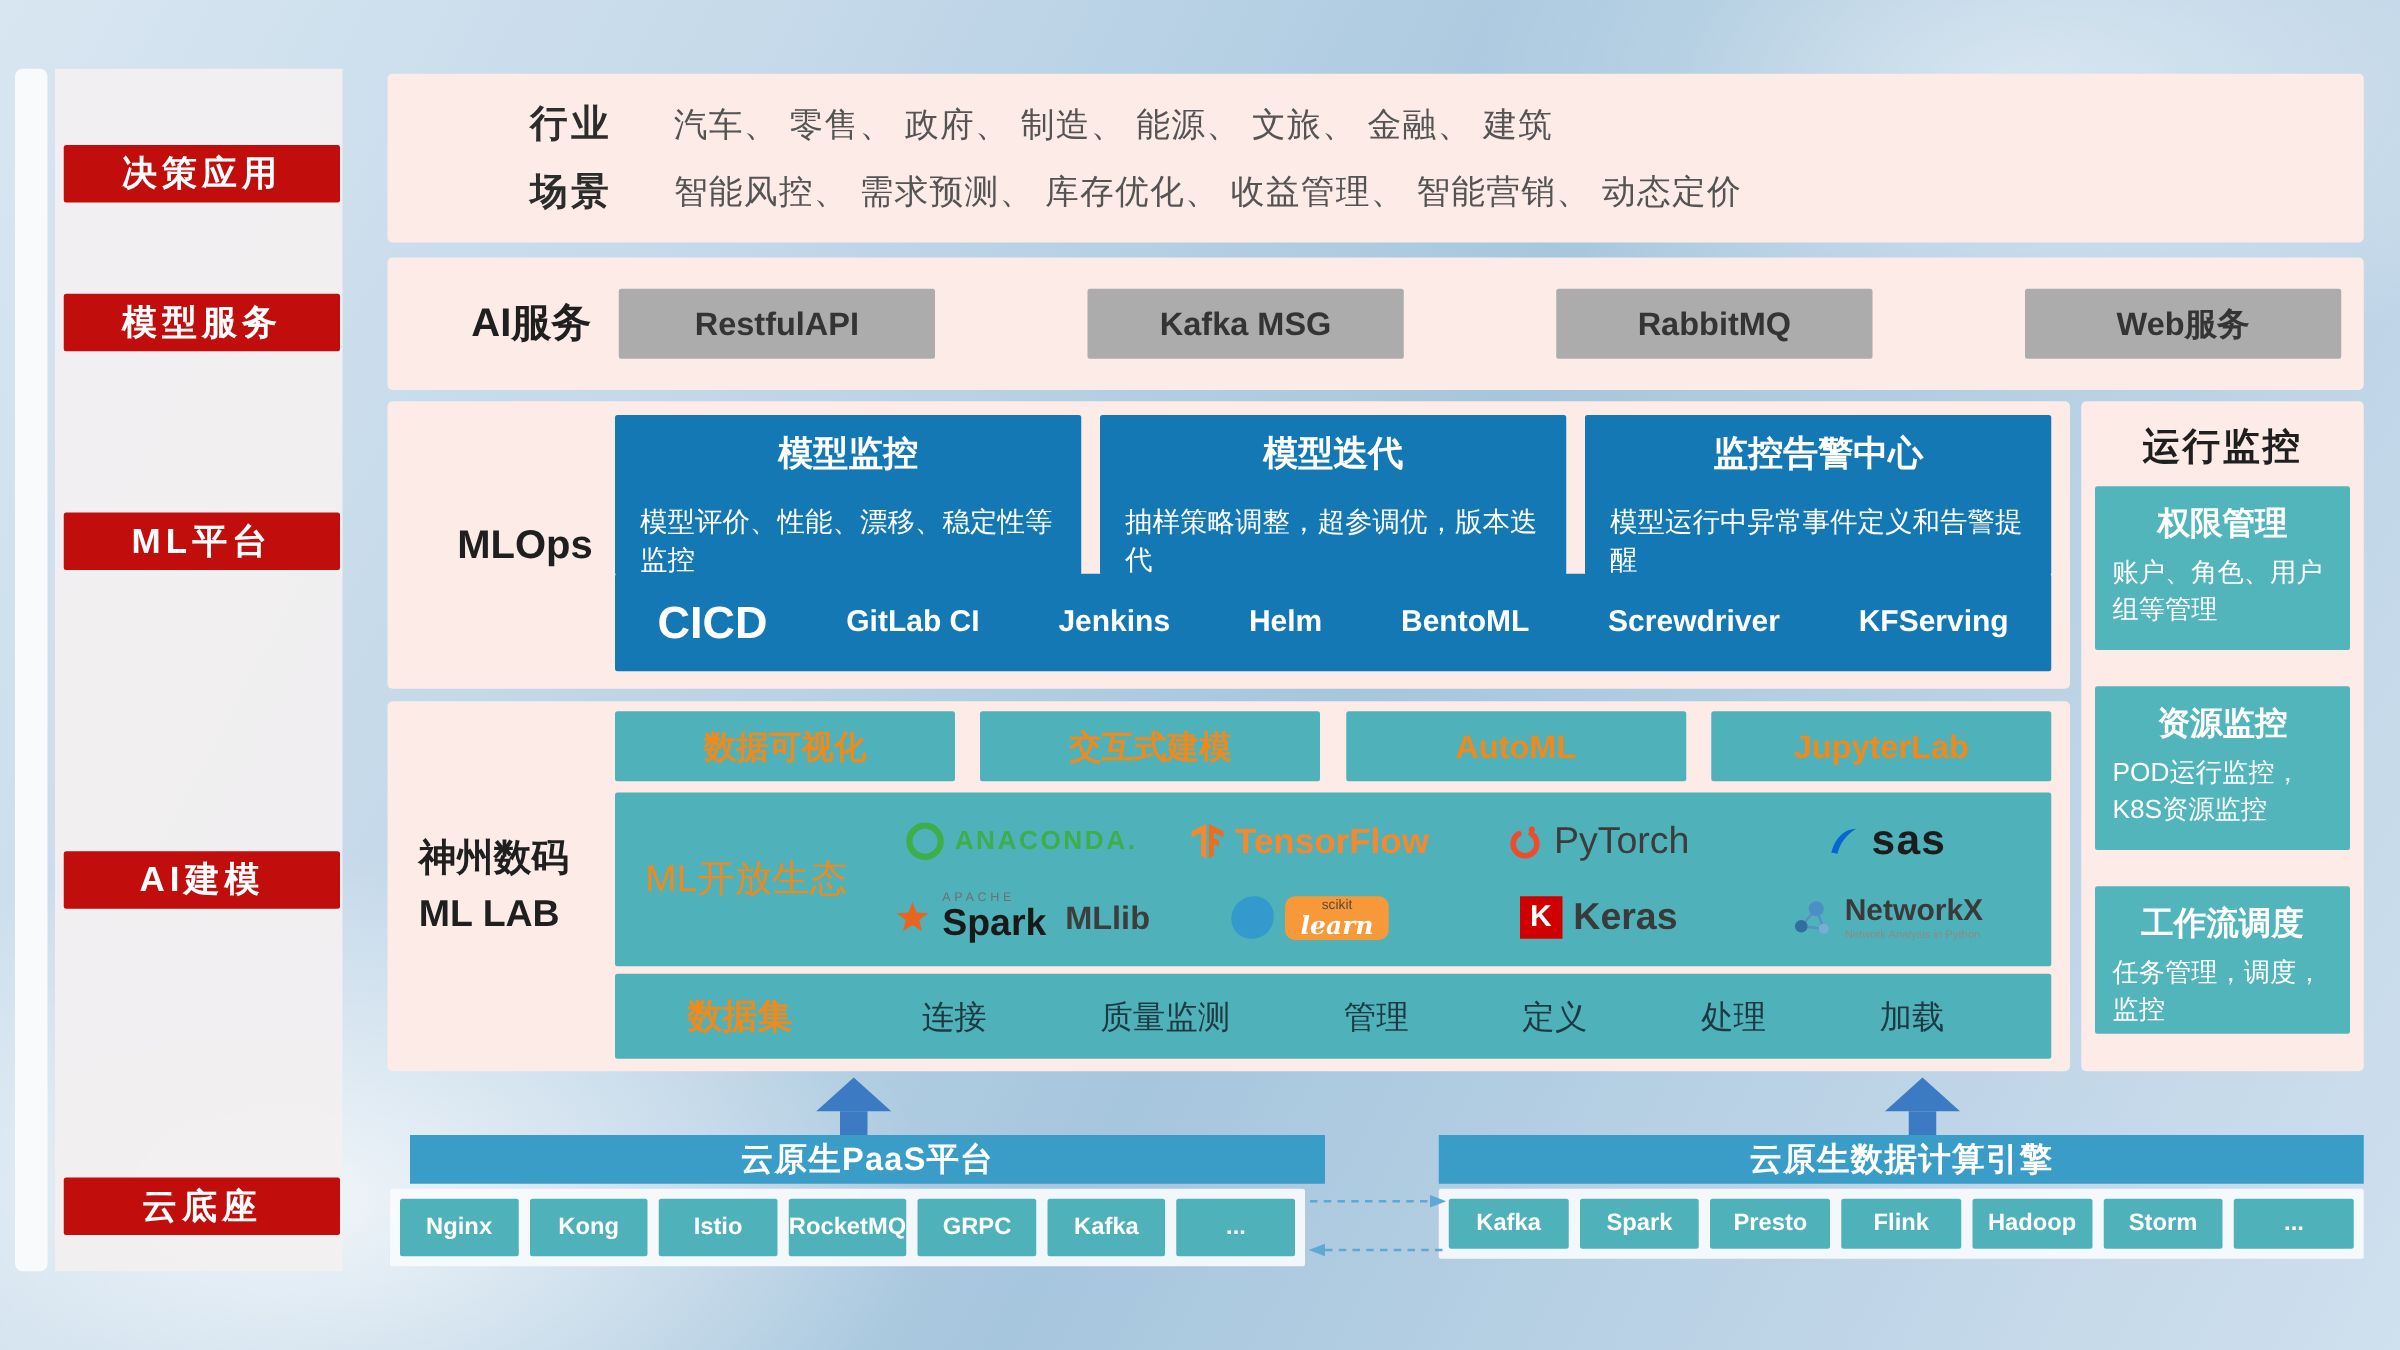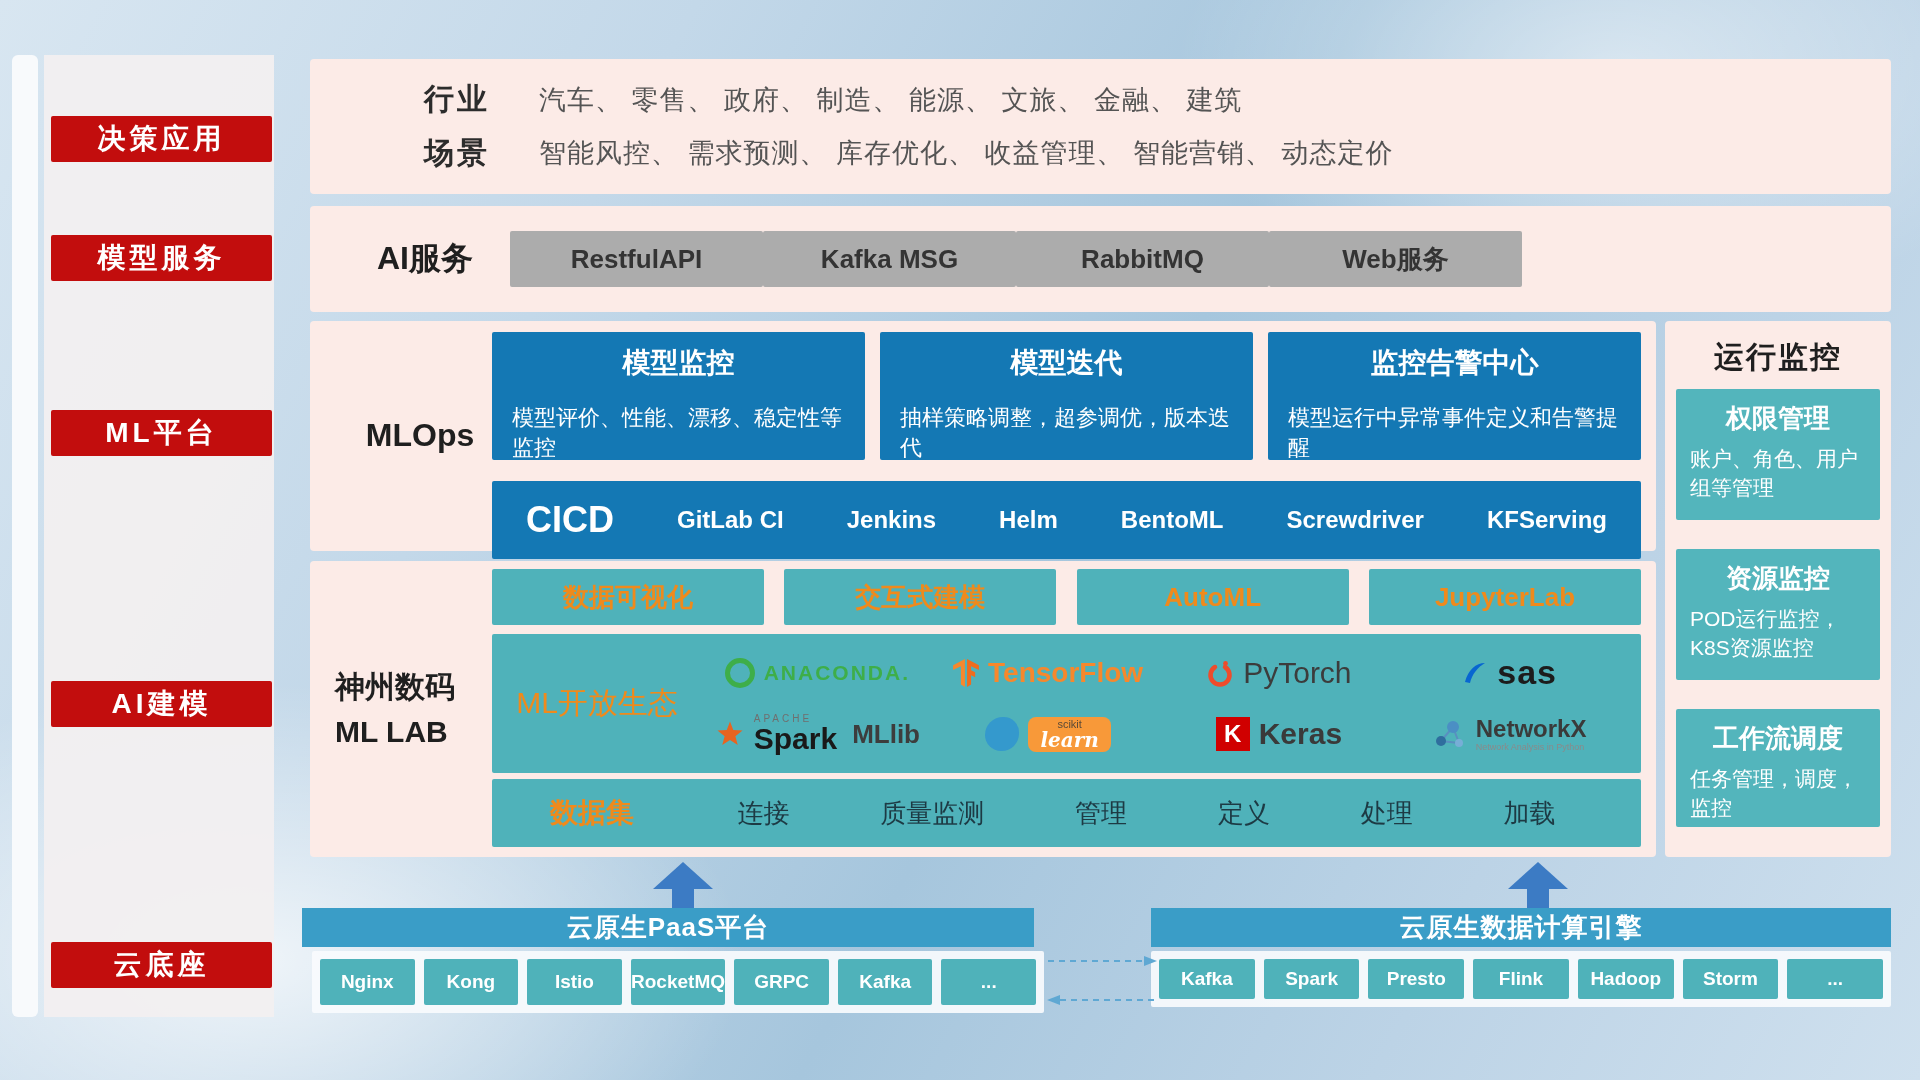--- a/index.html
+++ b/index.html
@@ -24,30 +24,30 @@
   .band-ai     { left:310px; top:206px; width:1581px; height:106px; display:flex; align-items:center; }
   .band-mlops  { left:310px; top:321px; width:1346px; height:230px; }
   .band-mllab  { left:310px; top:561px; width:1346px; height:296px; }
   .band-monitor{ left:1665px; top:321px; width:226px; height:536px; }
 
   .tb-row { display:flex; align-items:center;padding-left:32px; }
   .tb-label { margin-left:55px; width:120px; text-align:center; font-size:30px; font-weight:bold; color:#2c2c2c; letter-spacing:3px; }
   .tb-text { margin-left:22px; font-size:27px; color:#545454; letter-spacing:1px; }
 
   .ai-label { margin-left:40px; width:150px; text-align:center; font-size:32px; font-weight:bold; color:#1f1f1f; }
-  .ai-buttons { position:absolute; left:200px; width:1378px; display:flex; }
+  .ai-buttons { position:absolute; left:185px; width:1378px; display:flex; justify-content:space-between; }
   .gray-btn { width:253px; height:56px; background:#acacac; color:#343434; font-size:26px; font-weight:bold;
     display:flex; align-items:center; justify-content:center; border-radius:2px; }
 
   .mlops-label { position:absolute; left:30px; top:96px; width:160px; text-align:center; font-size:32px; font-weight:bold; color:#1f1f1f; }
   .mlops-cards { position:absolute; left:182px; top:11px; width:1149px; height:128px; display:flex; justify-content:space-between; }
   .blue-card { width:373px; background:#1478b4; color:#fff; border-radius:2px; padding:12px 20px 10px; }
   .blue-card .bc-title { text-align:center; font-size:28px; font-weight:bold; margin-bottom:8px; }
   .blue-card .bc-desc { font-size:22px; line-height:1.35;margin-top:21px; }
-  .cicd-bar { position:absolute; left:182px; top:160px; width:1149px; height:78px; background:#1478b4; border-radius:2px;
+  .cicd-bar { position:absolute; left:182px; top:138px; width:1149px; height:78px; background:#1478b4; border-radius:2px;
     display:flex; align-items:center; justify-content:space-between; padding:0 34px; color:#fff; }
   .cicd-title { font-size:36px; font-weight:bold; }
   .cicd-item { font-size:24px; font-weight:bold; }
 
   .mllab-label { position:absolute; left:25px; top:0; height:100%; width:180px; display:flex; flex-direction:column; justify-content:center; }
   .mllab-label div { font-size:30px; font-weight:bold; color:#1f1f1f; line-height:1.5; }
   .lab-top-buttons { position:absolute; left:182px; top:8px; width:1149px; display:flex; justify-content:space-between; }
   .teal-btn { width:272px; height:56px; background:#4fb2ba; color:#ef8a1c; font-size:26px; font-weight:bold;
     display:flex; align-items:center; justify-content:center; border-radius:2px; }
   .eco-block { position:absolute; left:182px; top:73px; width:1149px; height:139px; background:#4fb2ba; border-radius:2px; display:flex; }
@@ -69,21 +69,21 @@
   .mon-c2 { top:228px; height:131px; }
   .mon-c3 { top:388px; height:118px; }
 
   .up-arrow { position:absolute; top:862px; width:60px; height:46px; }
   .up-arrow::before { content:""; position:absolute; top:0; left:0;
     border-left:30px solid transparent; border-right:30px solid transparent; border-bottom:27px solid #3c7bc4; }
   .up-arrow::after { content:""; position:absolute; top:27px; left:19px; width:22px; height:19px; background:#3c7bc4; }
 
   .bar-header { position:absolute; top:908px; height:39px; background:#3a9dc7; color:#fff; font-size:26px; font-weight:bold;
     display:flex; align-items:center; justify-content:center; letter-spacing:1px; }
-  .paas-header { left:302px; width:732px; }
+  .paas-header { left:328px; width:732px; }
   .engine-header { left:1151px; width:740px; }
   .btn-panel { position:absolute; background:rgba(248,251,253,.92); display:flex; gap:9px; padding:8px; border-radius:2px; }
   .paas-panel { left:312px; top:951px; width:732px; height:62px; }
   .engine-panel { left:1151px; top:951px; width:740px; height:56px; }
   .small-teal-btn { flex:1; background:#4fb2ba; color:#fff; font-size:19px; font-weight:bold;
     display:flex; align-items:center; justify-content:center; border-radius:2px; text-align:center; line-height:1.05; }
 
   .dash-arrows { position:absolute; left:1042px; top:945px; }
 
   

